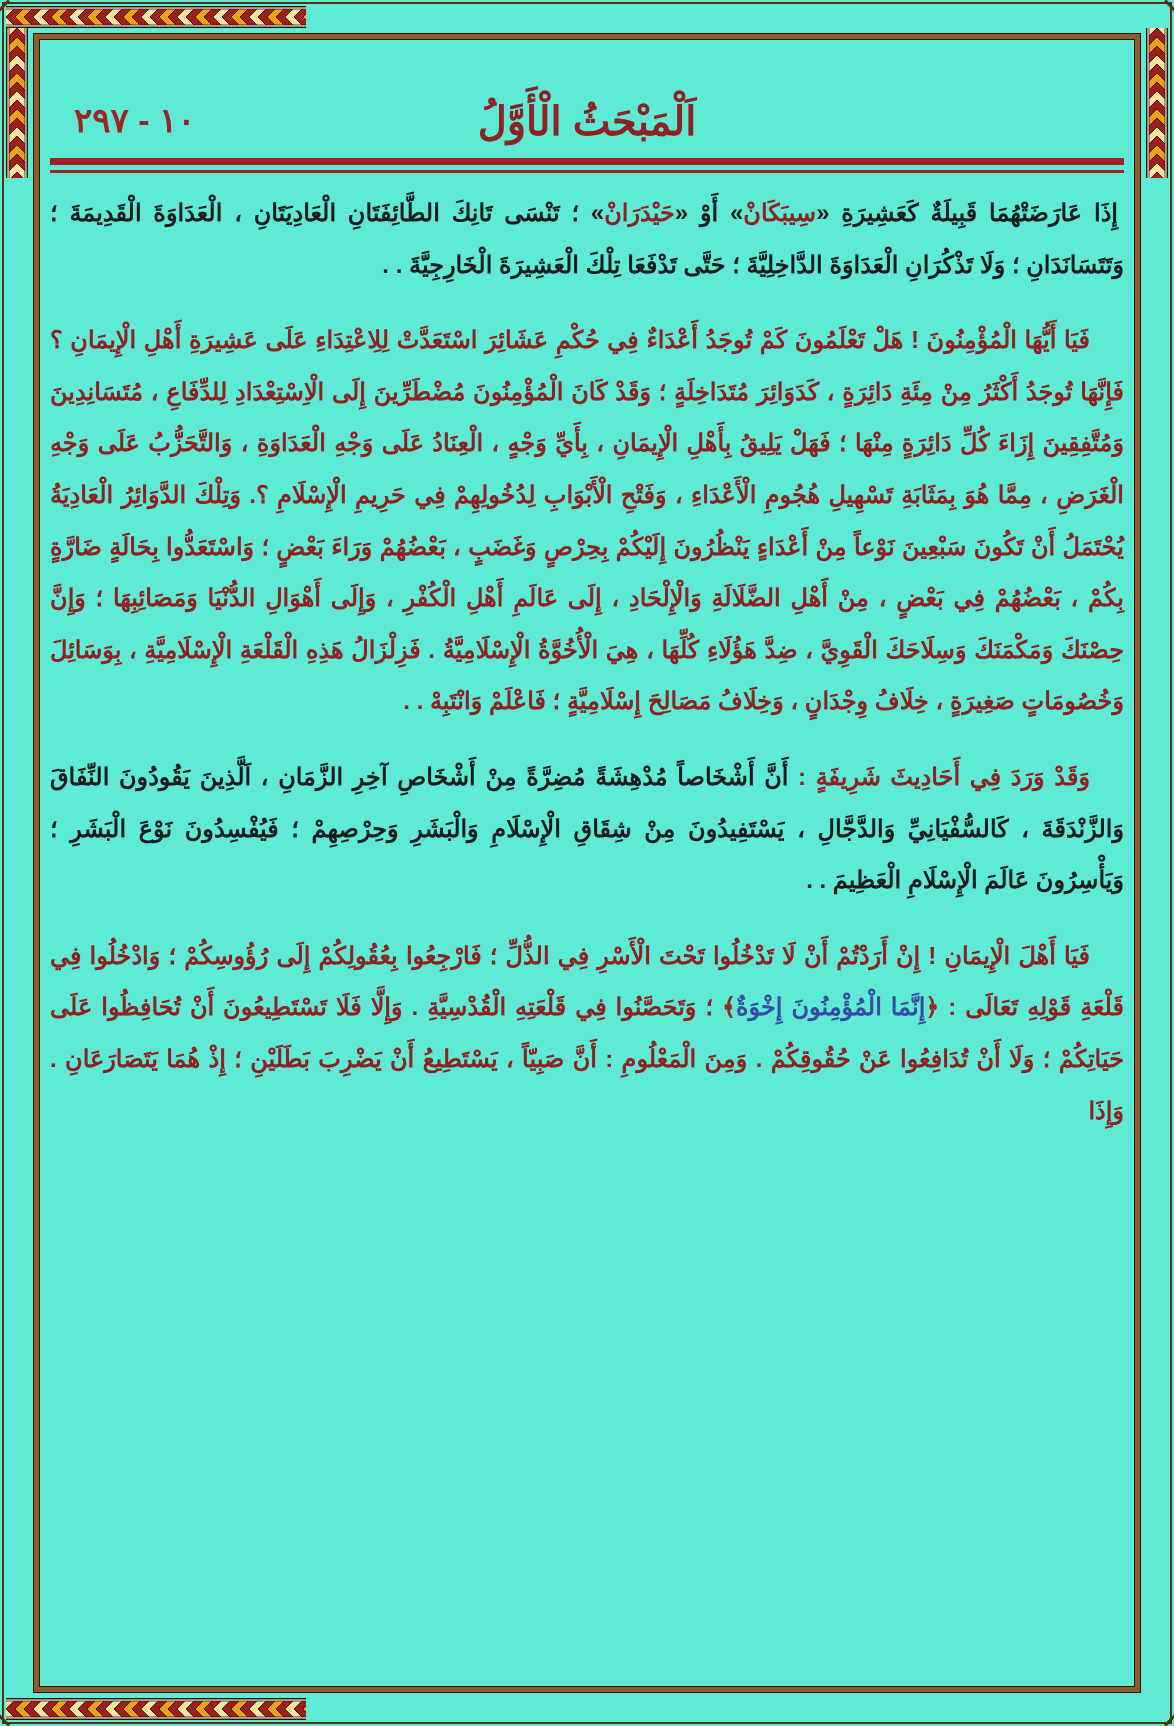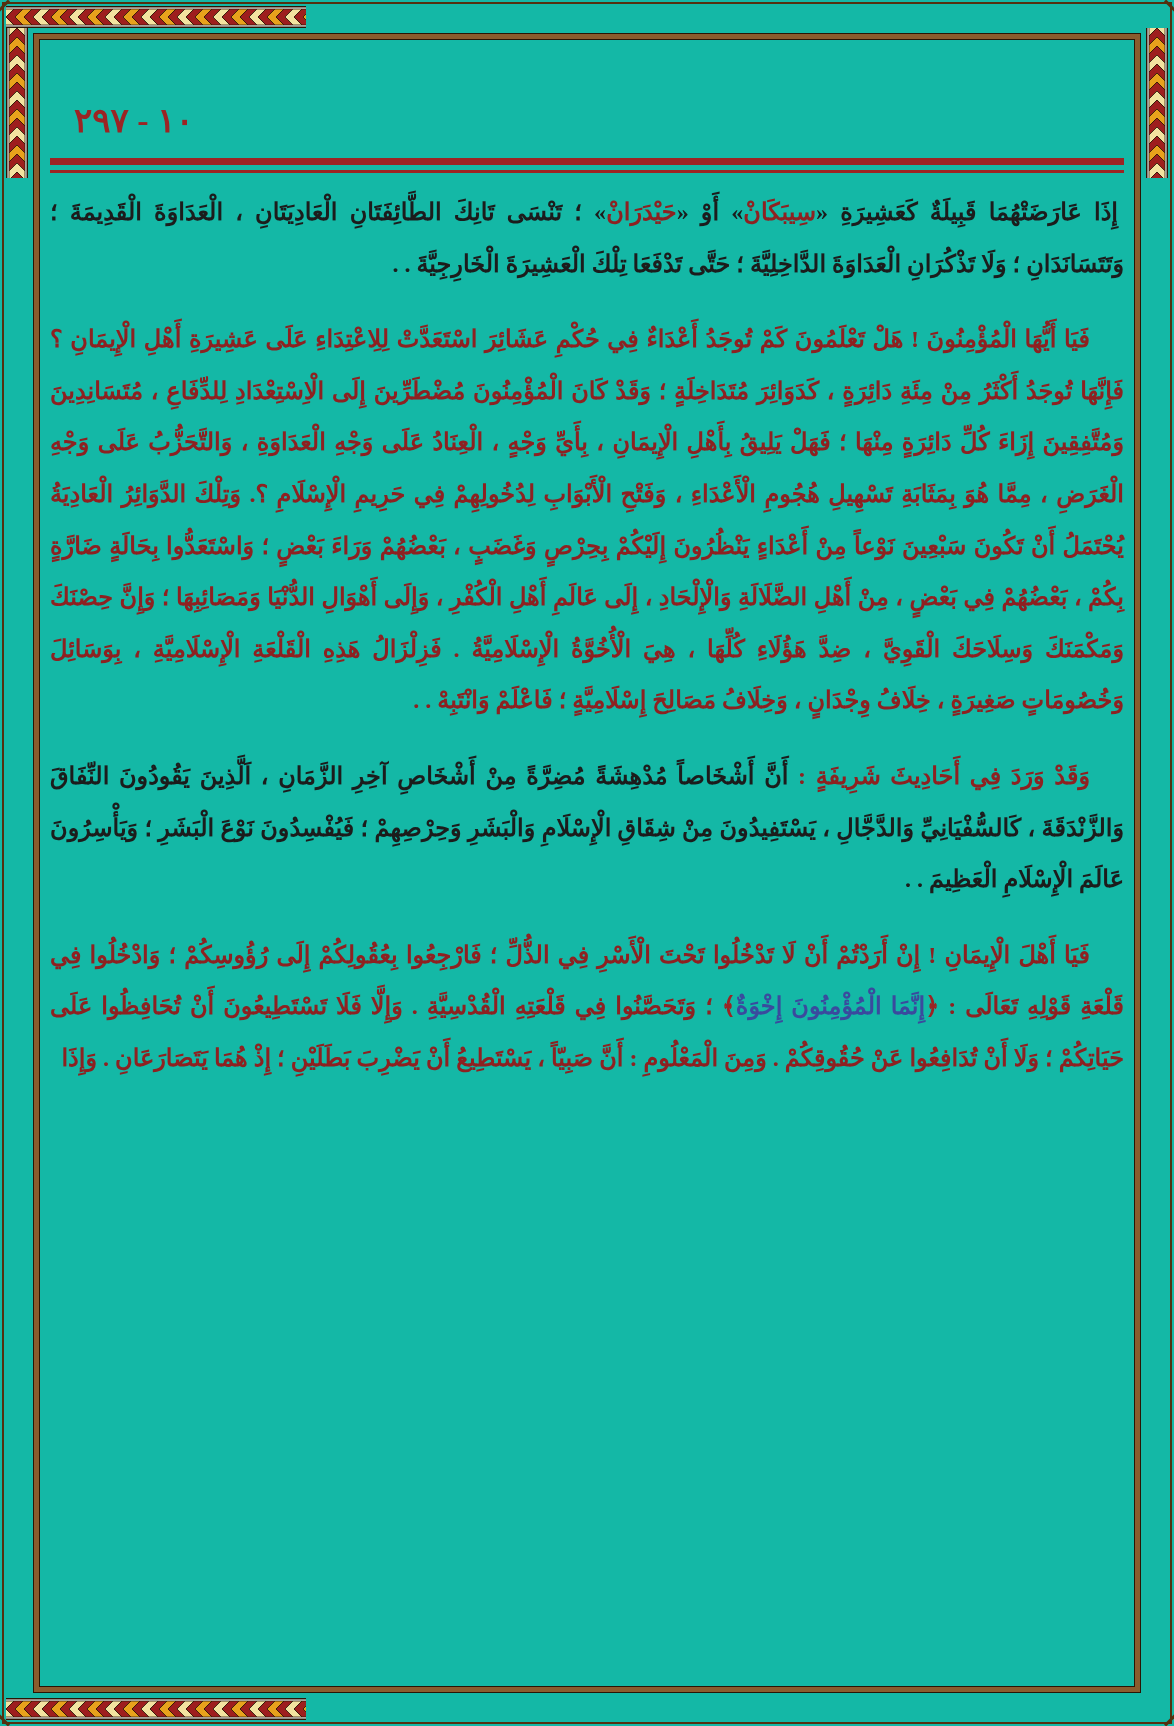--- a/index.html
+++ b/index.html
@@ -1,21 +1,21 @@
 <!DOCTYPE html>
 <html lang="ar"><head>
 <meta charset="utf-8">
 <style>
   html,body { margin:0; padding:0; background:#ffffff; }
   .page {
     position:relative;
     width:1174px; height:1726px;
-    background:#14b8a6;
+    background:#5eead4;
     overflow:hidden;
-    font-family:Liberation Serif, serif;
+    font-family:Liberation Sans, sans-serif;
   }
 
   
   .outer-line { position:absolute; inset:2px; border:2px solid #54300f; pointer-events:none; }
   .band { position:absolute; }
   .band-top    { top:6px; left:6px; right:6px; height:22px; }
   .band-bottom { bottom:6px; left:6px; right:6px; height:22px; }
   .band-left   { left:6px; top:28px; bottom:28px; width:22px; }
   .band-right  { right:6px; top:28px; bottom:28px; width:22px; }
   .inner-frame {
@@ -117,20 +117,21 @@
   <div class="inner-frame"></div>
   <div class="corner tl"></div>
   <div class="corner tr"></div>
   <div class="corner bl"></div>
   <div class="corner br"></div>
 
   <div class="content">
 
     <div class="header">
       <div class="page-number">١٠ - ٢٩٧</div>
+      <div class="page-title">اَلْمَبْحَثُ الْأَوَّلُ</div>
     </div>
 
     <div class="header-rule"></div>
 
     <div class="body-text">
 
       <p class="para first"><span class="t-black">إِذَا عَارَضَتْهُمَا قَبِيلَةٌ كَعَشِيرَةِ «</span><span class="t-red">سِيبَكَانْ</span><span class="t-black">» أَوْ «</span><span class="t-red">حَيْدَرَانْ</span><span class="t-black">» ؛ تَنْسَى تَانِكَ الطَّائِفَتَانِ الْعَادِيَتَانِ ، الْعَدَاوَةَ الْقَدِيمَةَ ؛ وَتَتَسَانَدَانِ ؛ وَلَا تَذْكُرَانِ الْعَدَاوَةَ الدَّاخِلِيَّةَ ؛ حَتَّى تَدْفَعَا تِلْكَ الْعَشِيرَةَ الْخَارِجِيَّةَ . .</span></p>
 
       <p class="para"><span class="t-red">فَيَا أَيُّهَا الْمُؤْمِنُونَ ! هَلْ تَعْلَمُونَ كَمْ تُوجَدُ أَعْدَاءٌ فِي حُكْمِ عَشَائِرَ اسْتَعَدَّتْ لِلِاعْتِدَاءِ عَلَى عَشِيرَةِ أَهْلِ الْإِيمَانِ ؟ فَإِنَّهَا تُوجَدُ أَكْثَرُ مِنْ مِئَةِ دَائِرَةٍ ، كَدَوَائِرَ مُتَدَاخِلَةٍ ؛ وَقَدْ كَانَ الْمُؤْمِنُونَ مُضْطَرِّينَ إِلَى الْاِسْتِعْدَادِ لِلدِّفَاعِ ، مُتَسَانِدِينَ وَمُتَّفِقِينَ إِزَاءَ كُلِّ دَائِرَةٍ مِنْهَا ؛ فَهَلْ يَلِيقُ بِأَهْلِ الْإِيمَانِ ، بِأَيِّ وَجْهٍ ، الْعِنَادُ عَلَى وَجْهِ الْعَدَاوَةِ ، وَالتَّحَزُّبُ عَلَى وَجْهِ الْغَرَضِ ، مِمَّا هُوَ بِمَثَابَةِ تَسْهِيلِ هُجُومِ الْأَعْدَاءِ ، وَفَتْحِ الْأَبْوَابِ لِدُخُولِهِمْ فِي حَرِيمِ الْإِسْلَامِ ؟. وَتِلْكَ الدَّوَائِرُ الْعَادِيَةُ يُحْتَمَلُ أَنْ تَكُونَ سَبْعِينَ نَوْعاً مِنْ أَعْدَاءٍ يَنْظُرُونَ إِلَيْكُمْ بِحِرْصٍ وَغَضَبٍ ، بَعْضُهُمْ وَرَاءَ بَعْضٍ ؛ وَاسْتَعَدُّوا بِحَالَةٍ ضَارَّةٍ بِكُمْ ، بَعْضُهُمْ فِي بَعْضٍ ، مِنْ أَهْلِ الضَّلَالَةِ وَالْإِلْحَادِ ، إِلَى عَالَمِ أَهْلِ الْكُفْرِ ، وَإِلَى أَهْوَالِ الدُّنْيَا وَمَصَائِبِهَا ؛ وَإِنَّ حِصْنَكَ وَمَكْمَنَكَ وَسِلَاحَكَ الْقَوِيَّ ، ضِدَّ هَؤُلَاءِ كُلِّهَا ، هِيَ الْأُخُوَّةُ الْإِسْلَامِيَّةُ . فَزِلْزَالُ هَذِهِ الْقَلْعَةِ الْإِسْلَامِيَّةِ ، بِوَسَائِلَ وَخُصُومَاتٍ صَغِيرَةٍ ، خِلَافُ وِجْدَانٍ ، وَخِلَافُ مَصَالِحَ إِسْلَامِيَّةٍ ؛ فَاعْلَمْ وَانْتَبِهْ . .</span></p>
 

